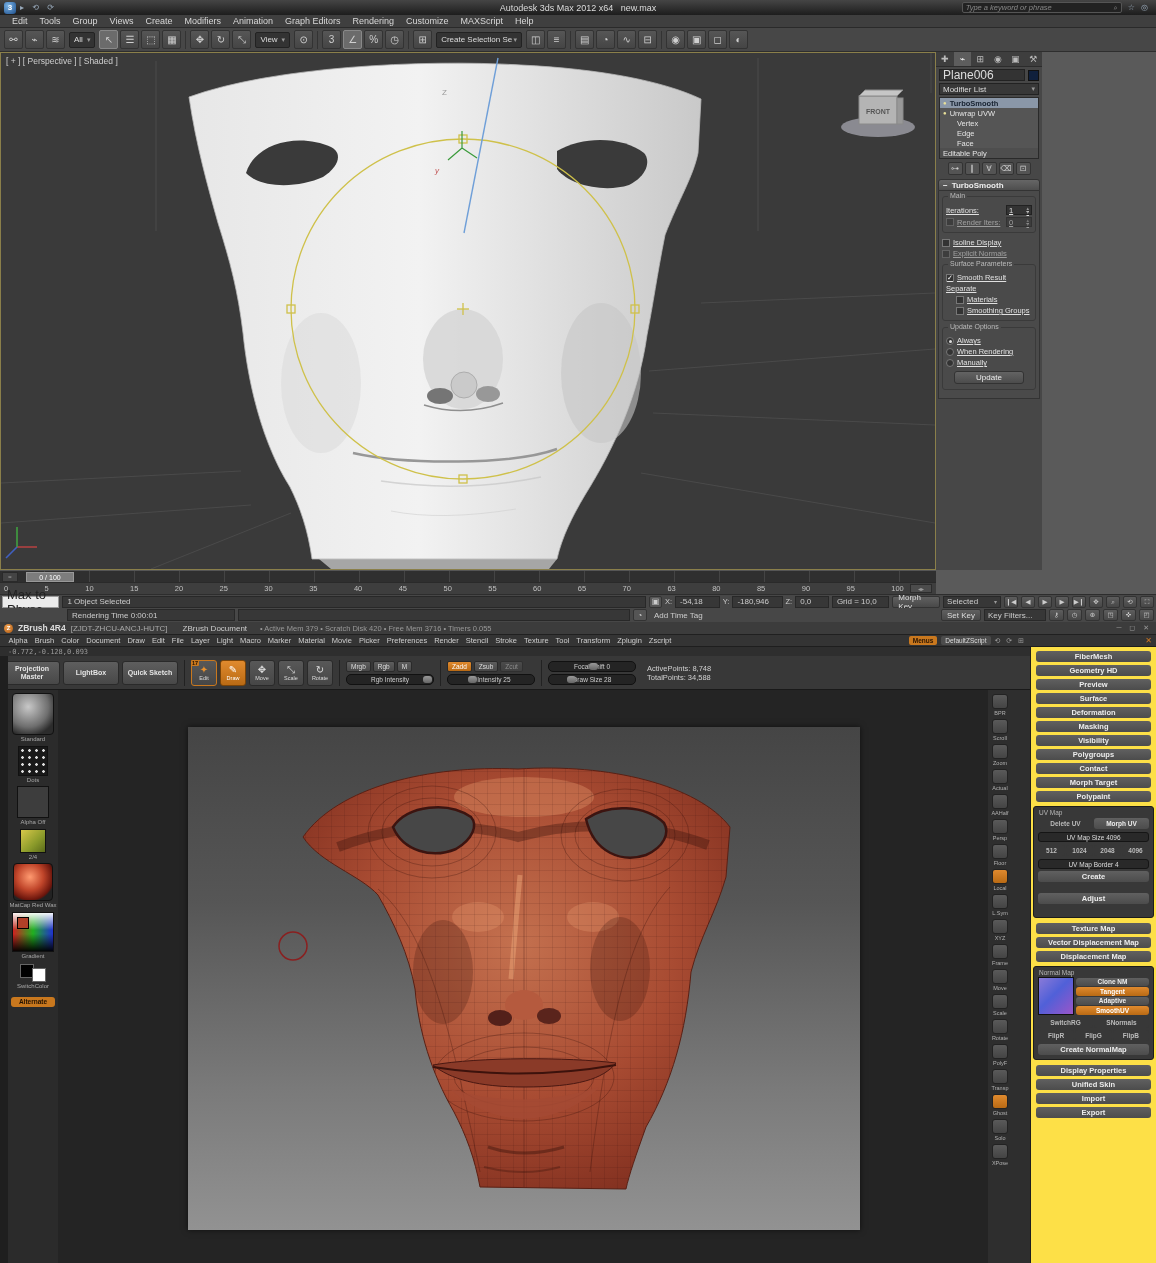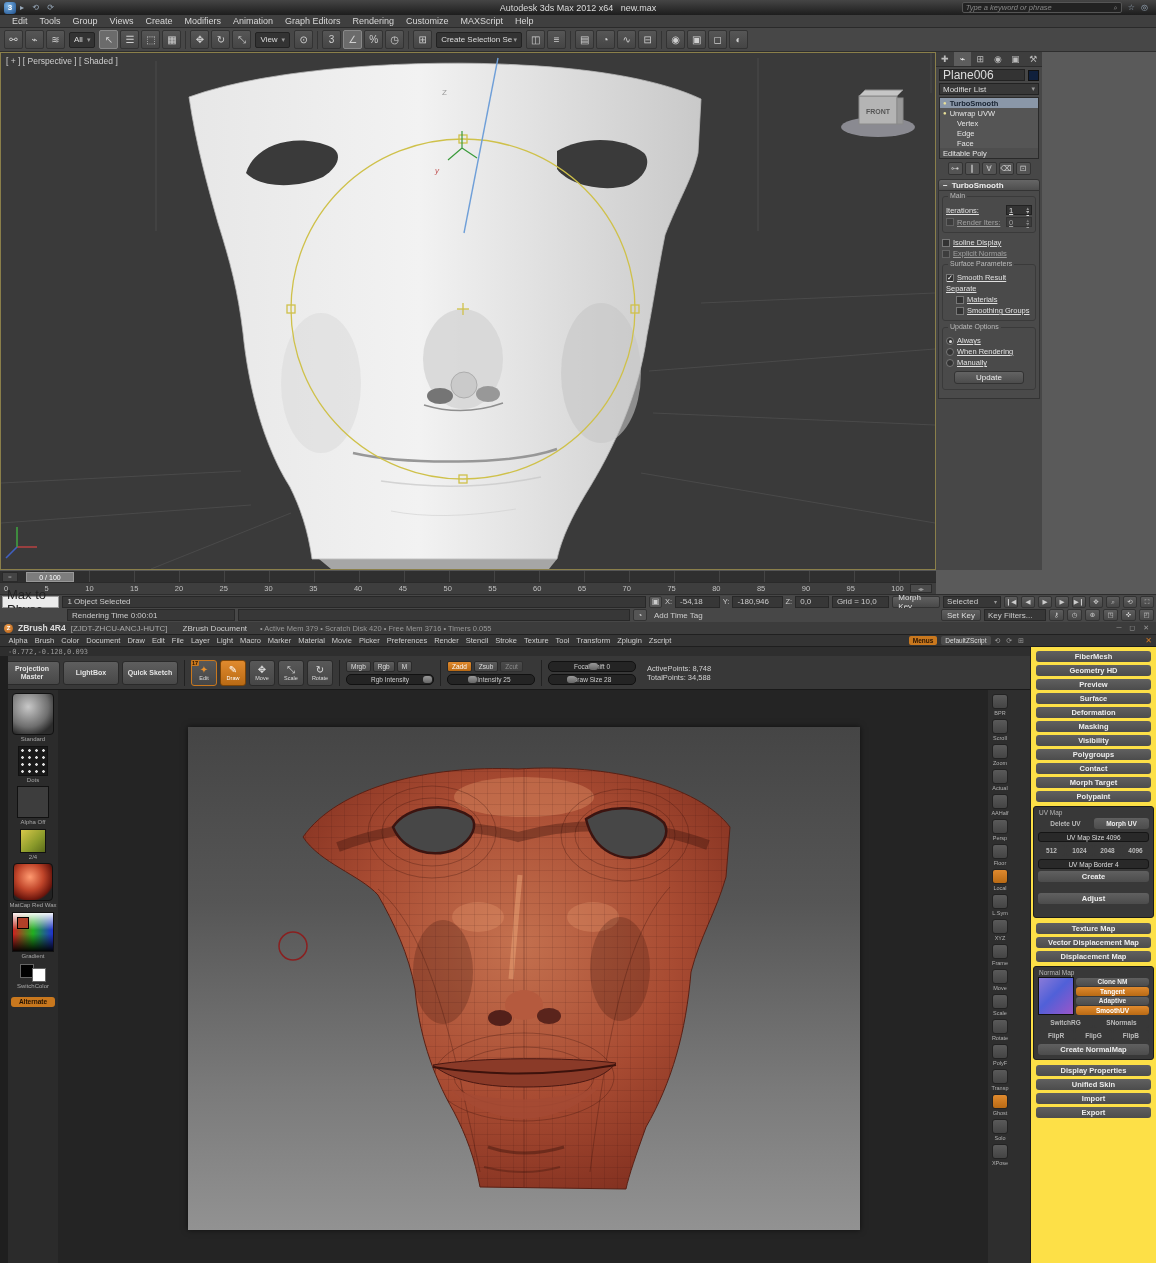--- a/index.html
+++ b/index.html
@@ -519,21 +519,21 @@
           <span>25</span>
           <span>30</span>
           <span>35</span>
           <span>40</span>
           <span>45</span>
           <span>50</span>
           <span>55</span>
           <span>60</span>
           <span>65</span>
           <span>70</span>
-          <span>75</span>
+          <span>63</span>
           <span>80</span>
           <span>85</span>
           <span>90</span>
           <span>95</span>
           <span>100</span>
         </div>
       <span class="ruler-end">◂▸</span>
     </div>
 
     <div class="mx-status" id="mx-status1">

